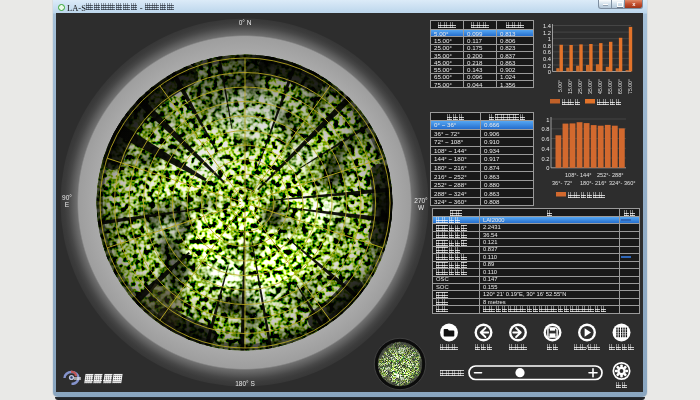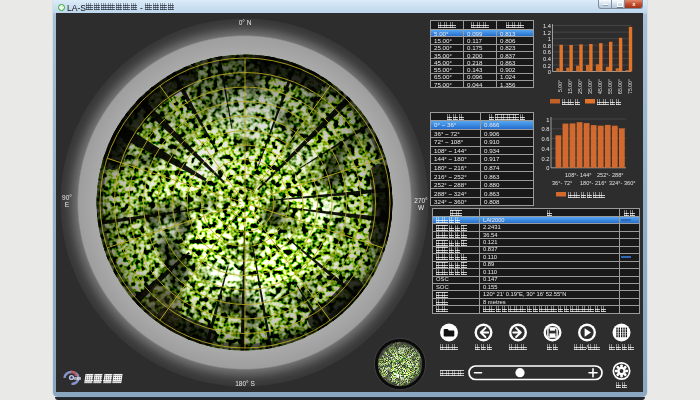--- a/index.html
+++ b/index.html
@@ -1,20 +1,20 @@
 <!DOCTYPE html>
 <html><head><meta charset="utf-8">
 <style>
 html,body{margin:0;padding:0;width:700px;height:400px;overflow:hidden;background:#e9e9e7;font-family:"Liberation Sans",sans-serif;}
 #all{position:absolute;left:0;top:0;width:700px;height:400px;}
 
 #frame{position:absolute;left:53px;top:0;width:594px;height:397px;border-radius:0 0 5px 5px;background:linear-gradient(180deg,#dcebf8 0,#bcd6ec 13px,#a5c0d8 14px,#93aec8 200px,#8aa6c0 397px);box-shadow:0 0 1px #5a7a94;}
 #shadow{position:absolute;left:55px;top:397px;width:590px;height:3px;background:#23262a;border-radius:0 0 4px 4px;}
 #content{position:absolute;left:56px;top:13px;width:587px;height:379px;background:#2d2d2d;}
-#title{position:absolute;left:67px;top:3px;font-size:8.5px;color:#111;letter-spacing:0;}
+#title{position:absolute;left:67px;top:3px;font-size:8.5px;color:#111;letter-spacing:0;font-family:Liberation Serif, serif;}
 #ticon{position:absolute;left:57.5px;top:3.5px;width:5.5px;height:5.5px;border-radius:50%;border:1.5px solid #2fa32f;background:#eafae8;}
 
 .wb{position:absolute;top:0;height:8.5px;border:1px solid #7e8ea0;border-top:none;box-sizing:border-box;}
 #wb1{left:598px;width:14px;border-radius:0 0 0 3px;background:linear-gradient(180deg,#fbfdfe,#cfdeea 55%,#b2c5d6);}
 #wb2{left:611px;width:14px;background:linear-gradient(180deg,#fbfdfe,#cfdeea 55%,#b2c5d6);}
 #wb3{left:624px;width:19px;border-radius:0 0 3px 0;background:linear-gradient(180deg,#e08a68,#c34e2e 50%,#9c3418);}
 #wb1 b{position:absolute;left:4px;top:3.5px;width:5px;height:1.6px;background:#fdfdfd;box-shadow:0 0.5px 0.5px rgba(30,40,60,.6);}
 #wb2 b{position:absolute;left:4.5px;top:2.2px;width:4px;height:3px;border:1px solid #fdfdfd;box-shadow:0 0.5px 0.5px rgba(30,40,60,.5);}
 #wb3 b{position:absolute;left:7.2px;top:1px;width:5px;height:5px;color:rgba(255,255,255,.92);font-size:5.8px;font-weight:bold;line-height:6px;font-style:normal;}
 

